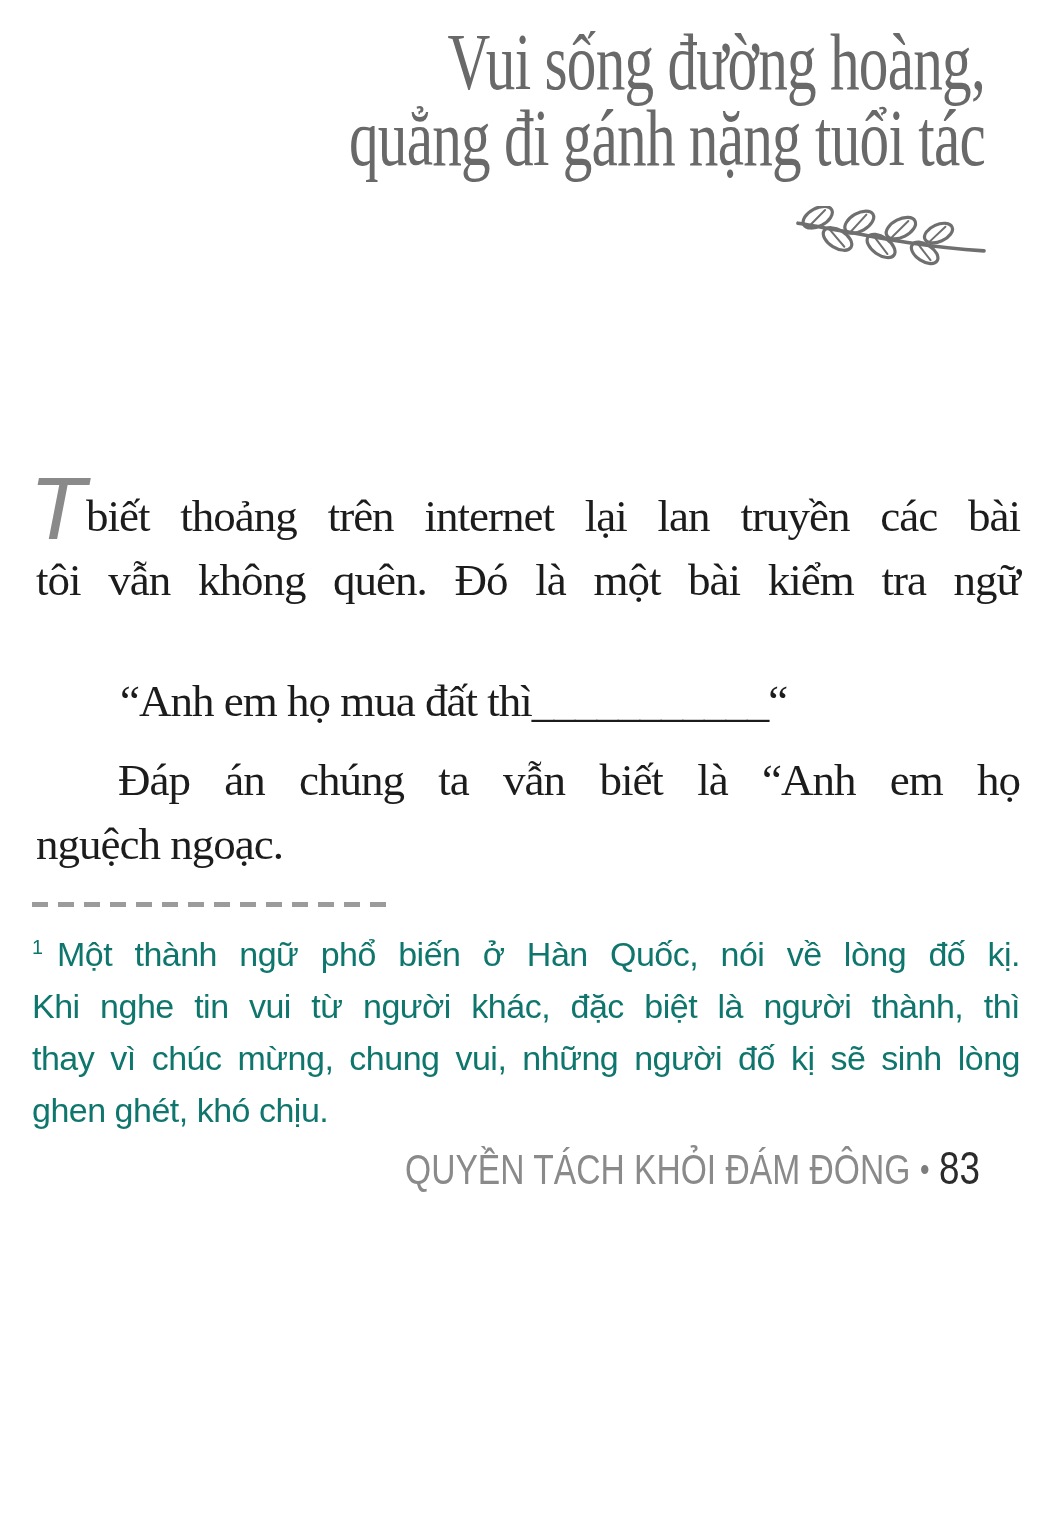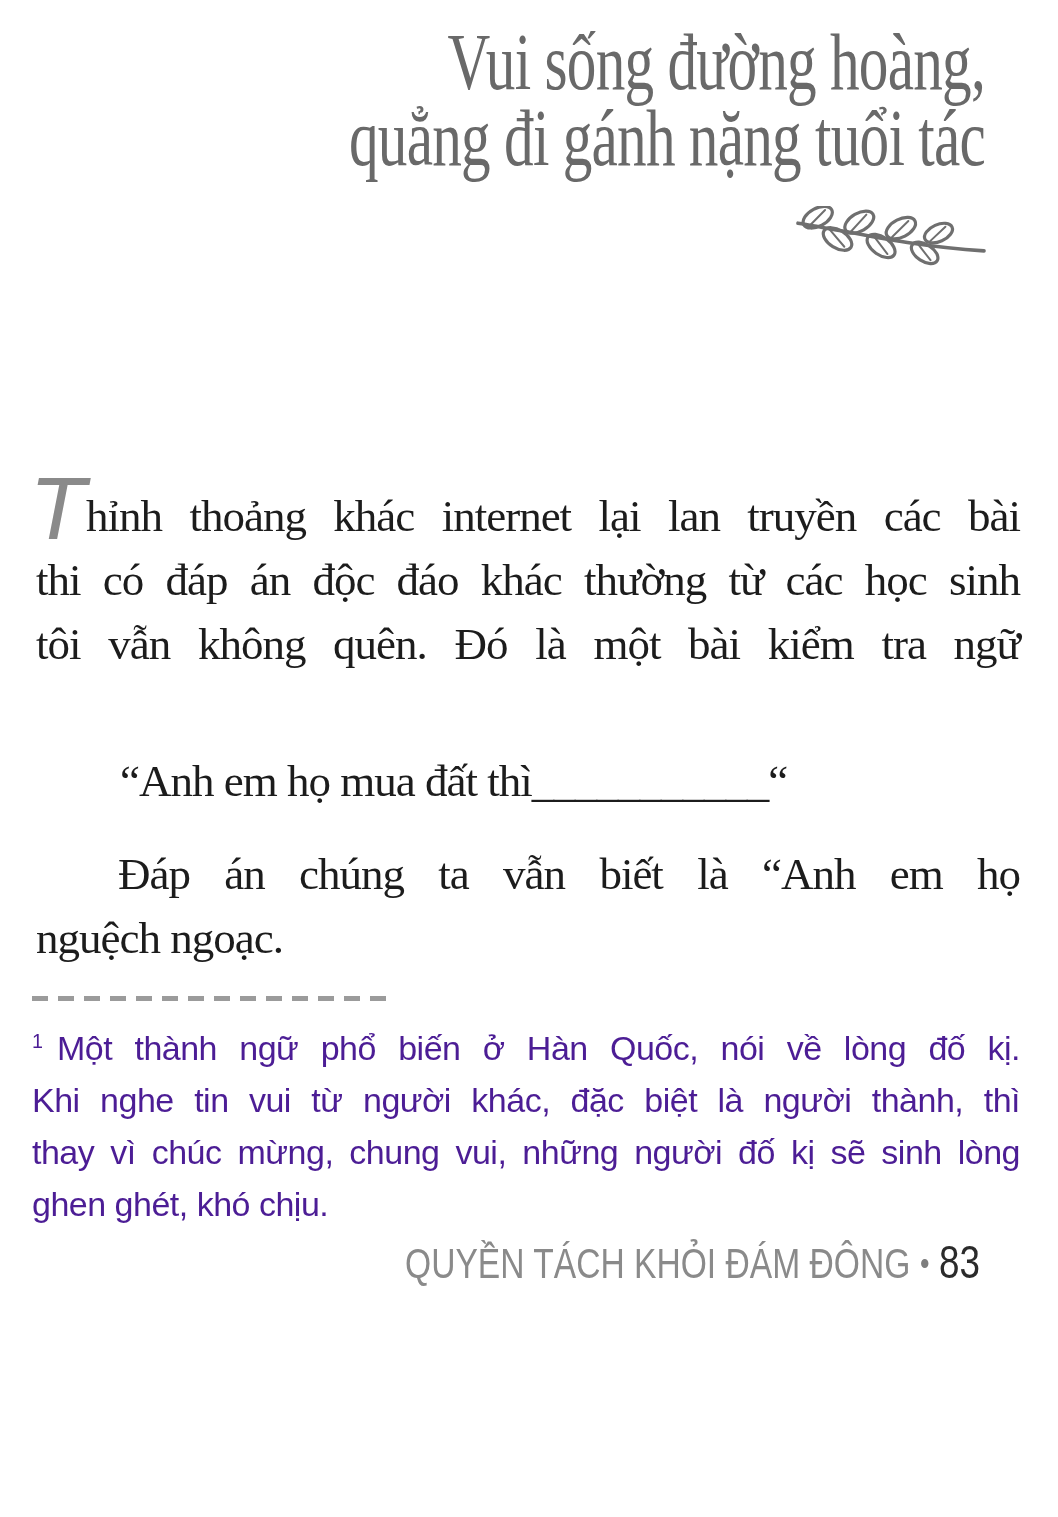--- a/index.html
+++ b/index.html
@@ -55,48 +55,48 @@
     position: absolute;
     left: -2px; top: -16px;
     font-family: "DejaVu Sans", sans-serif;
     font-style: italic;
     font-size: 84px;
     line-height: 84px;
     color: #8a8a8a;
     letter-spacing: 0;
   }
   .quote-line {
-    margin-top: 72px;
+    margin-top: 56px;
     padding-left: 84px;
     line-height: 66px;
     text-align: left;
     text-align-last: left;
   }
-  .para2 { margin-top: 28px; }
+  .para2 { margin-top: 14px; }
   .indent { padding-left: 82px; }
   .fn-ref, .fn-marker {
     font-size: 58%;
     vertical-align: super;
     letter-spacing: 0;
   }
 
   
   .dash-rule {
     margin: 26px 0 0 32px;
     width: 356px; height: 5px;
     background: repeating-linear-gradient(to right, #9b9b9b 0 16px, transparent 16px 26px);
   }
 
   
   .footnote {
     margin: 14px 38px 0 32px;
     font-family: "Liberation Sans", sans-serif;
     font-size: 34px;
     line-height: 52px;
-    color: #4c1d95;
+    color: #0f766e;
     letter-spacing: -0.5px;
   }
   .fn-line { text-align: justify; text-align-last: justify; }
   .fn-line.fn-last { text-align: right; text-align-last: left; }
   .fn-marker { margin-right: 14px; }
 
   
   .page-footer {
     margin-top: 8px;
     margin-right: 78px;
@@ -163,23 +163,22 @@
             <path d="M-11,-4 L9,3" stroke-width="2"></path>
         </g>
       </g>
     </svg>
   </div>
 
   <div class="content">
 
     <div>
       <div class="line p1-first">
-        <span class="dropcap">T</span><span>hỉnh thoảng khác internet lại lan truyền các bài</span>
+        <span class="dropcap">T</span><span>biết thoảng trên internet lại lan truyền các bài</span>
       </div>
-      <div class="line">thi có đáp án độc đáo khác thường từ các học sinh</div>
       <div class="line">tôi vẫn không quên. Đó là một bài kiểm tra ngữ</div>
     </div>
 
     <div class="quote-line">
       <span>“Anh em họ mua đất thì</span><span class="blank">___________</span><span>“</span>
     </div>
 
     <div class="para2">
       <div class="line indent">Đáp án chúng ta vẫn biết là “Anh em họ</div>
       <div class="line left-align">nguệch ngoạc.</div>

